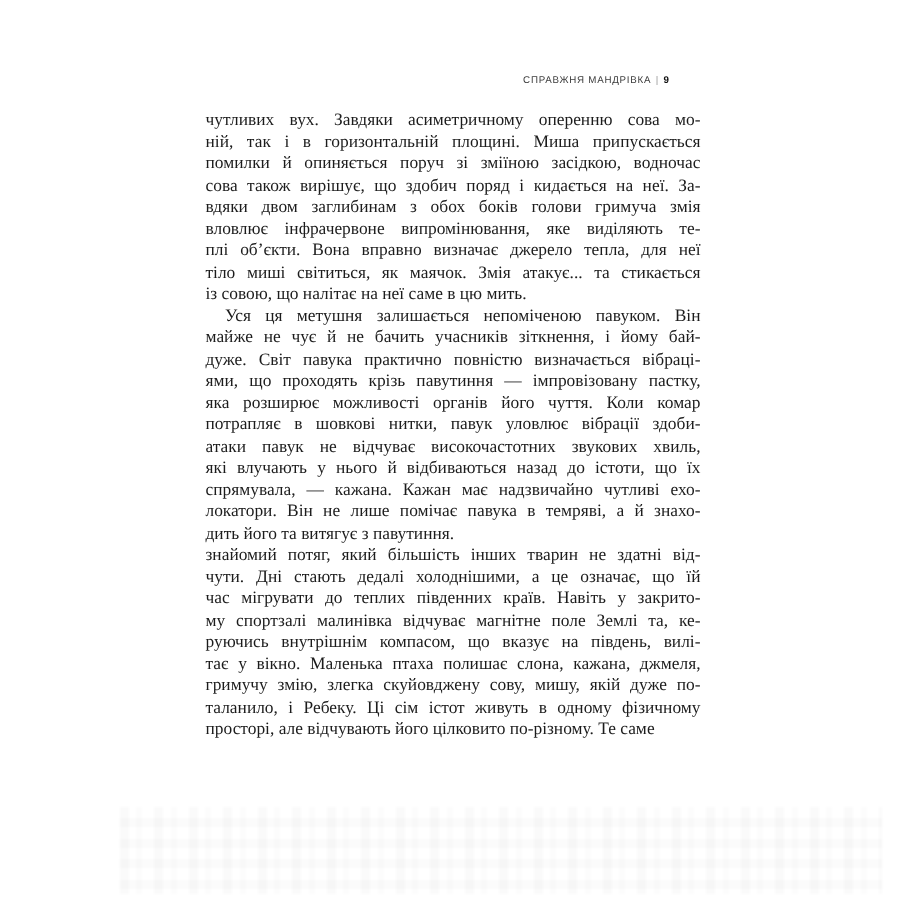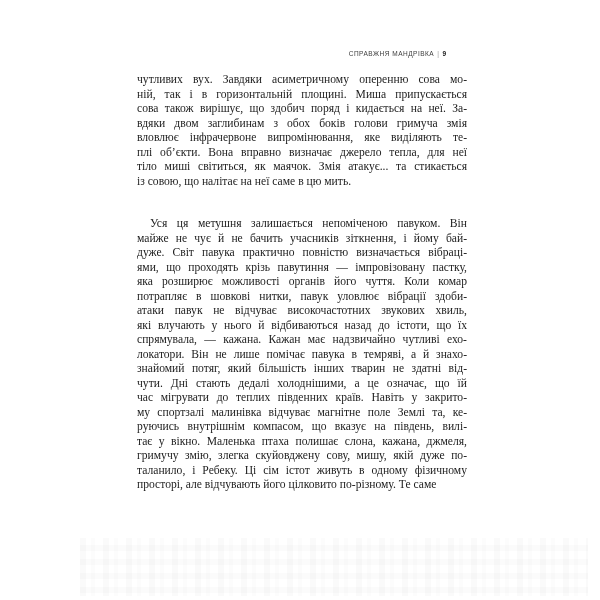--- a/index.html
+++ b/index.html
@@ -50,21 +50,20 @@
   }
   .line {
     text-align: justify;
     text-align-last: justify;
   }
   .line.last {
     text-align-last: left;
   }
   .line.indent {
     text-indent: 13px;
-    margin-top: 28px;
   }
   
   .showthrough {
     position: absolute;
     left: 80px;
     top: 538px;
     width: 508px;
     height: 58px;
     background:
       repeating-linear-gradient(90deg, rgba(0,0,0,0.018) 0 6px, transparent 6px 11px, rgba(0,0,0,0.012) 11px 15px, transparent 15px 23px),
@@ -78,36 +77,38 @@
 
 <div class="sheet">
 
   <div class="running-head">
     <span>СПРАВЖНЯ МАНДРІВКА</span><span class="sep">|</span><span class="pn">9</span>
   </div>
 
   <div class="body-text" id="body-text">
       <div class="line">чутливих вух. Завдяки асиметричному оперенню сова мо-</div>
       <div class="line">ній, так і в горизонтальній площині. Миша припускається</div>
+      <div class="line">помилки й опиняється поруч зі зміїною засідкою, водночас</div>
       <div class="line">сова також вирішує, що здобич поряд і кидається на неї. За-</div>
       <div class="line">вдяки двом заглибинам з обох боків голови гримуча змія</div>
       <div class="line">вловлює інфрачервоне випромінювання, яке виділяють те-</div>
       <div class="line">плі об’єкти. Вона вправно визначає джерело тепла, для неї</div>
       <div class="line">тіло миші світиться, як маячок. Змія атакує... та стикається</div>
       <div class="line last">із совою, що налітає на неї саме в цю мить.</div>
       <div class="line indent">Уся ця метушня залишається непоміченою павуком. Він</div>
       <div class="line">майже не чує й не бачить учасників зіткнення, і йому бай-</div>
       <div class="line">дуже. Світ павука практично повністю визначається вібраці-</div>
       <div class="line">ями, що проходять крізь павутиння — імпровізовану пастку,</div>
       <div class="line">яка розширює можливості органів його чуття. Коли комар</div>
       <div class="line">потрапляє в шовкові нитки, павук уловлює вібрації здоби-</div>
       <div class="line">атаки павук не відчуває високочастотних звукових хвиль,</div>
       <div class="line">які влучають у нього й відбиваються назад до істоти, що їх</div>
       <div class="line">спрямувала, — кажана. Кажан має надзвичайно чутливі ехо-</div>
       <div class="line">локатори. Він не лише помічає павука в темряві, а й знахо-</div>
+      <div class="line last">дить його та витягує з павутиння.</div>
       <div class="line">знайомий потяг, який більшість інших тварин не здатні від-</div>
       <div class="line">чути. Дні стають дедалі холоднішими, а це означає, що їй</div>
       <div class="line">час мігрувати до теплих південних країв. Навіть у закрито-</div>
       <div class="line">му спортзалі малинівка відчуває магнітне поле Землі та, ке-</div>
       <div class="line">руючись внутрішнім компасом, що вказує на південь, вилі-</div>
       <div class="line">тає у вікно. Маленька птаха полишає слона, кажана, джмеля,</div>
       <div class="line">гримучу змію, злегка скуйовджену сову, мишу, якій дуже по-</div>
       <div class="line">таланило, і Ребеку. Ці сім істот живуть в одному фізичному</div>
       <div class="line last">просторі, але відчувають його цілковито по-різному. Те саме</div>
     </div>

